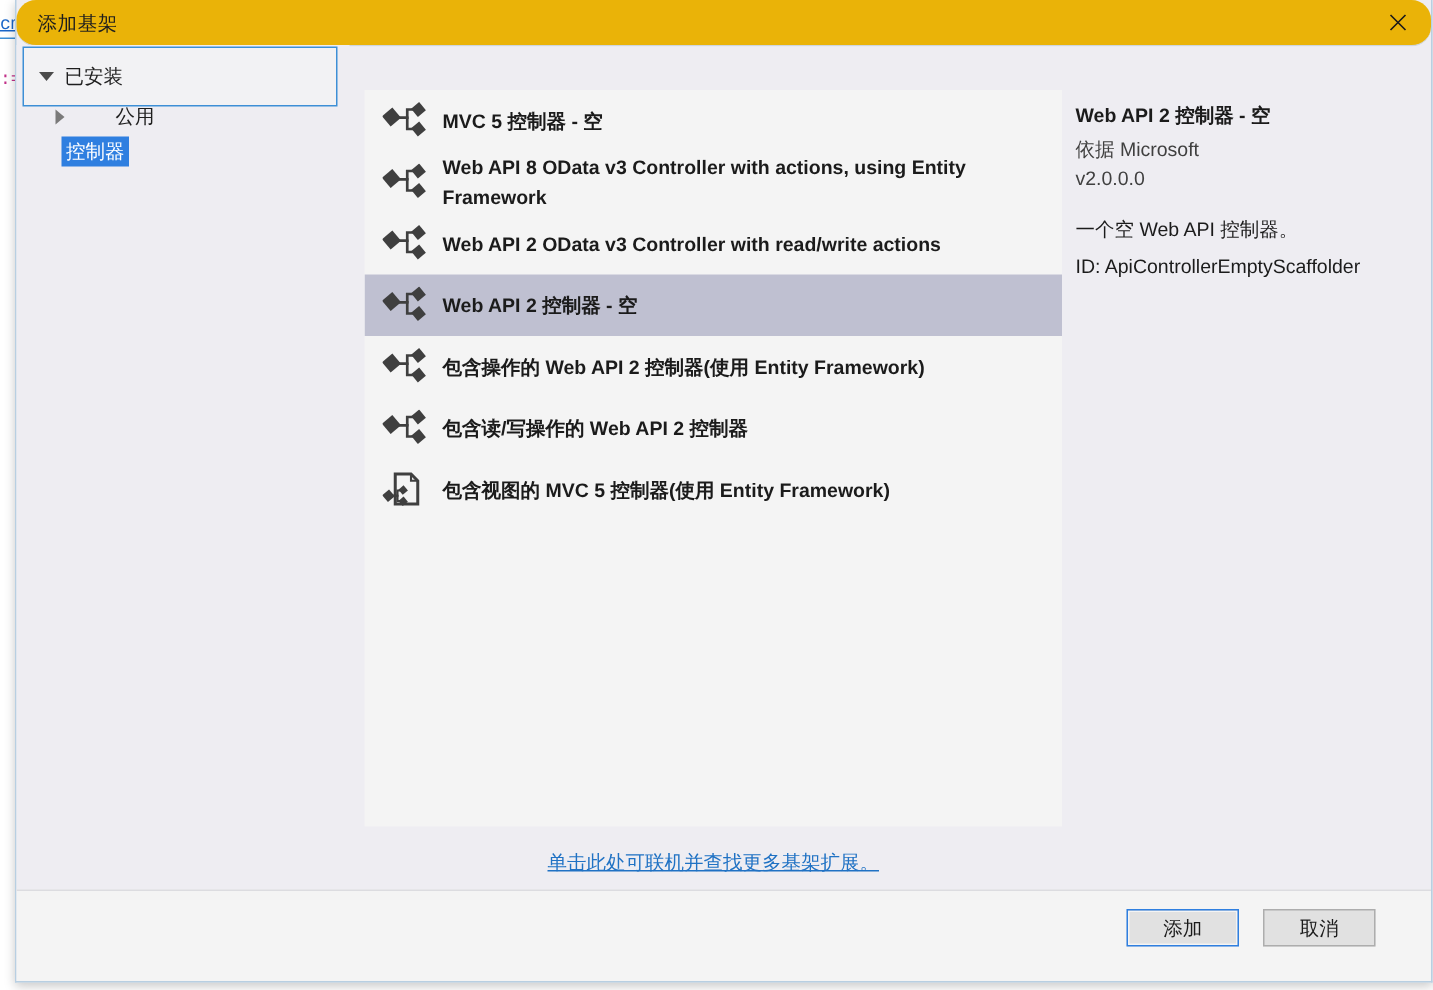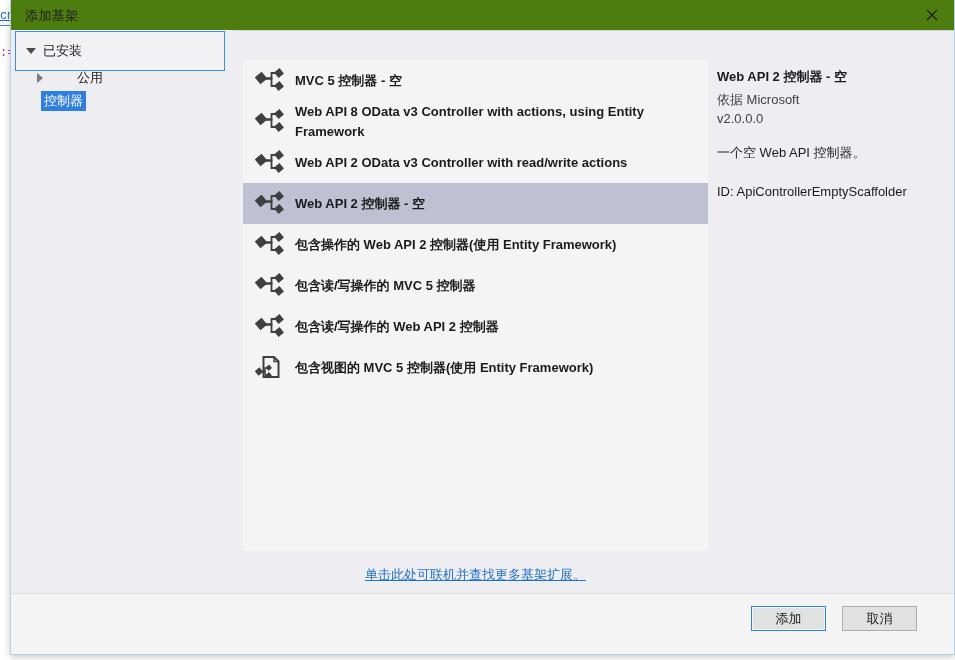--- a/index.html
+++ b/index.html
@@ -49,22 +49,23 @@
     border-top: none;
     box-sizing: border-box;
     box-shadow: 0 2px 7px rgba(0,0,0,0.22);
   }
 
   #titlebar {
     position: absolute;
     left: 0; top: 0;
     right: 0;
     height: 30px;
-    background: #4d7c0f;
+    background: #eab308;
     border-bottom: 1px solid #cfd6de;
+    border-radius: 13px;
   }
   #title-text {
     position: absolute;
     left: 14px;
     top: 7px;
     font-size: 13px;
     color: #1e1e1e;
     letter-spacing: 0.4px;
   }
   #close-btn {
@@ -223,21 +224,21 @@
     color: #404040;
     line-height: 19px;
   }
   #detail-desc {
     margin-top: 15px;
     font-size: 13px;
     color: #1b1b1b;
     line-height: 19px;
   }
   #detail-id {
-    margin-top: 20px;
+    margin-top: 6px;
     font-size: 13px;
     color: #1b1b1b;
     line-height: 19px;
   }
 
   
   #online-link-wrap {
     position: absolute;
     left: 232px;
     top: 551px;
@@ -388,32 +389,20 @@
           <path d="M9.5 10.5 L16.5 10.5 L16.5 18 L22 18" stroke="#3f3f3f" stroke-width="1.8" fill="none"></path>
           <path d="M9.5 10.5 L16.5 10.5 L16.5 5 L22 5" stroke="#3f3f3f" stroke-width="1.8" fill="none"></path>
           <rect x="1.5" y="5.5" width="9" height="9" transform="rotate(-40 6 10)" fill="#3f3f3f"></rect>
           <rect x="20.5" y="1.5" width="7" height="7" transform="rotate(-40 24 5)" fill="#3f3f3f"></rect>
           <rect x="20.5" y="14.5" width="7" height="7" transform="rotate(-40 24 18)" fill="#3f3f3f"></rect>
         </svg>
       </span>
       <span class="row-label">包含操作的 Web API 2 控制器(使用 Entity Framework)</span>
     </div>
 
-    <div class="list-row">
-      <span class="row-icon">
-        <svg width="30" height="26" viewBox="0 0 30 26" aria-hidden="true">
-          <path d="M9.5 10.5 L16.5 10.5 L16.5 18 L22 18" stroke="#3f3f3f" stroke-width="1.8" fill="none"></path>
-          <path d="M9.5 10.5 L16.5 10.5 L16.5 5 L22 5" stroke="#3f3f3f" stroke-width="1.8" fill="none"></path>
-          <rect x="1.5" y="5.5" width="9" height="9" transform="rotate(-40 6 10)" fill="#3f3f3f"></rect>
-          <rect x="20.5" y="1.5" width="7" height="7" transform="rotate(-40 24 5)" fill="#3f3f3f"></rect>
-          <rect x="20.5" y="14.5" width="7" height="7" transform="rotate(-40 24 18)" fill="#3f3f3f"></rect>
-        </svg>
-      </span>
-      <span class="row-label">包含读/写操作的 MVC 5 控制器</span>
-    </div>
 
     <div class="list-row">
       <span class="row-icon">
         <svg width="30" height="26" viewBox="0 0 30 26" aria-hidden="true">
           <path d="M9.5 10.5 L16.5 10.5 L16.5 18 L22 18" stroke="#3f3f3f" stroke-width="1.8" fill="none"></path>
           <path d="M9.5 10.5 L16.5 10.5 L16.5 5 L22 5" stroke="#3f3f3f" stroke-width="1.8" fill="none"></path>
           <rect x="1.5" y="5.5" width="9" height="9" transform="rotate(-40 6 10)" fill="#3f3f3f"></rect>
           <rect x="20.5" y="1.5" width="7" height="7" transform="rotate(-40 24 5)" fill="#3f3f3f"></rect>
           <rect x="20.5" y="14.5" width="7" height="7" transform="rotate(-40 24 18)" fill="#3f3f3f"></rect>
         </svg>

